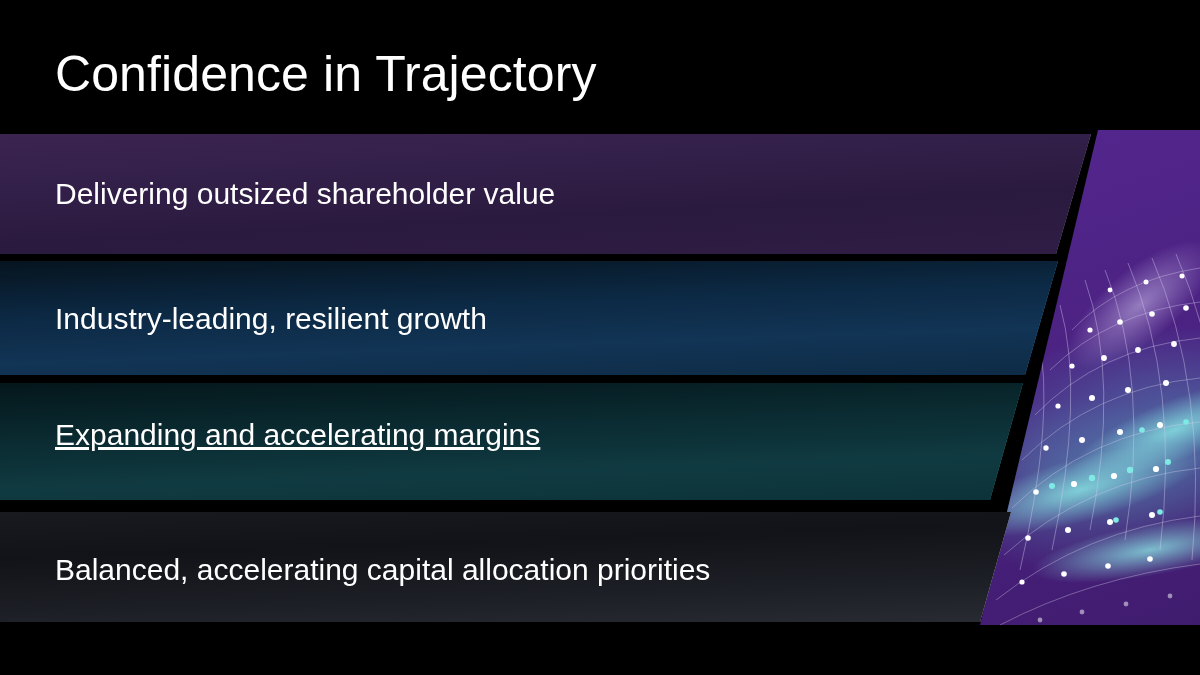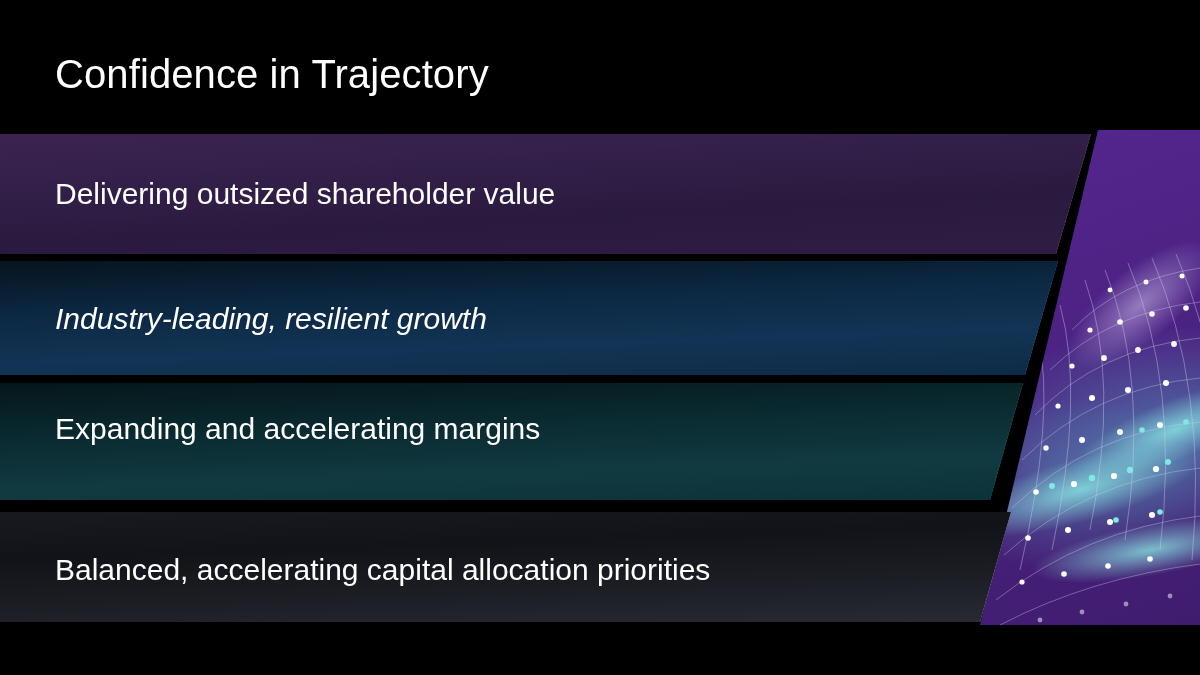--- a/index.html
+++ b/index.html
@@ -23,21 +23,21 @@
   #title-area {
     position: absolute;
     left: 0; top: 0;
     width: 1200px; height: 132px;
     background: #000000;
   }
   #slide-title {
     position: absolute;
     left: 55px;
     top: 50px;
-    font-size: 40px;
+    font-size: 50px;
     line-height: 48px;
     letter-spacing: 0.1px;
     color: #ffffff;
     font-weight: 400;
     white-space: nowrap;
   }
 
   
   #art-panel {
     position: absolute;
@@ -101,39 +101,39 @@
     background: linear-gradient(178deg, #06141f 0%, #0c2944 38%, #123455 68%, #0d2b45 100%);
   }
   #band-2-stroke {
     position: absolute;
     left: 0; top: 261px;
     width: 1080px; height: 114px;
     clip-path: polygon(0px 0px, 1058px 0px, 1025px 114px, 0px 114px,
                        0px 112.5px, 1023.6px 112.5px, 1056.3px 1.5px, 0px 1.5px);
     background: #2e9ad6;
   }
-  #band-2 .band-label { top: 40px; font-style: italic; }
+  #band-2 .band-label { top: 40px; }
 
   
   #band-3 {
     top: 383px;
     width: 1050px;
     height: 117px;
     clip-path: polygon(0px 0px, 1023px 0px, 990px 117px, 0px 117px);
     background: linear-gradient(178deg, #04171b 0%, #0a2b31 38%, #103a41 70%, #0c3238 100%);
   }
   #band-3-stroke {
     position: absolute;
     left: 0; top: 383px;
     width: 1050px; height: 117px;
     clip-path: polygon(0px 0px, 1023px 0px, 990px 117px, 0px 117px,
                        0px 115.5px, 988.6px 115.5px, 1021.3px 1.5px, 0px 1.5px);
     background: #2e9a9d;
   }
-  #band-3 .band-label { top: 28px; }
+  #band-3 .band-label { top: 34px; text-decoration: underline; }
 
   
   #band-4 {
     top: 512px;
     width: 1040px;
     height: 110px;
     clip-path: polygon(0px 0px, 1011px 0px, 980px 110px, 0px 110px);
     background: linear-gradient(178deg, #191a1f 0%, #121318 32%, #1d1f26 70%, #292b33 100%);
   }
   #band-4-stroke {

